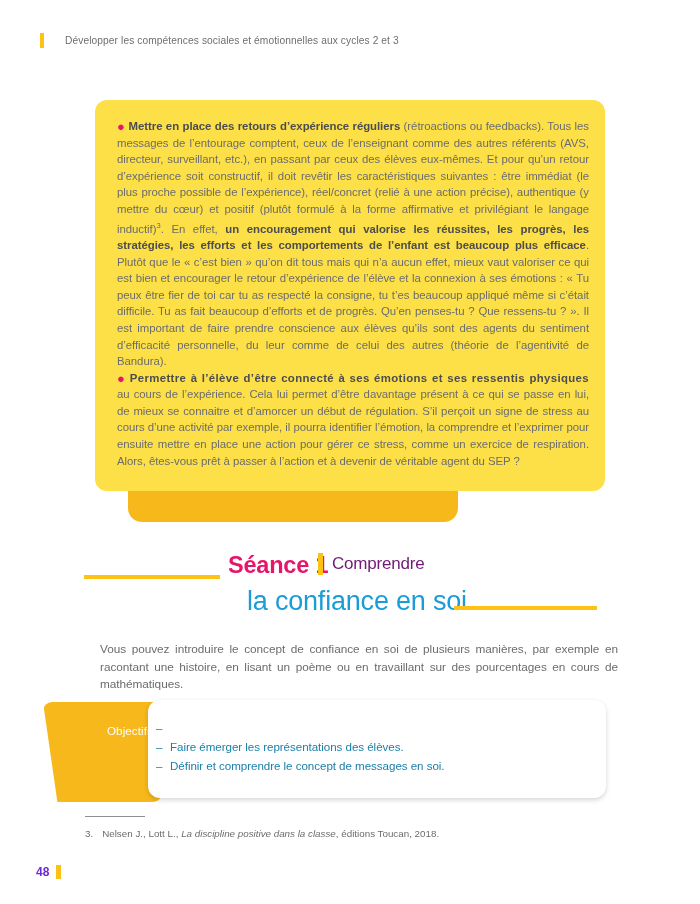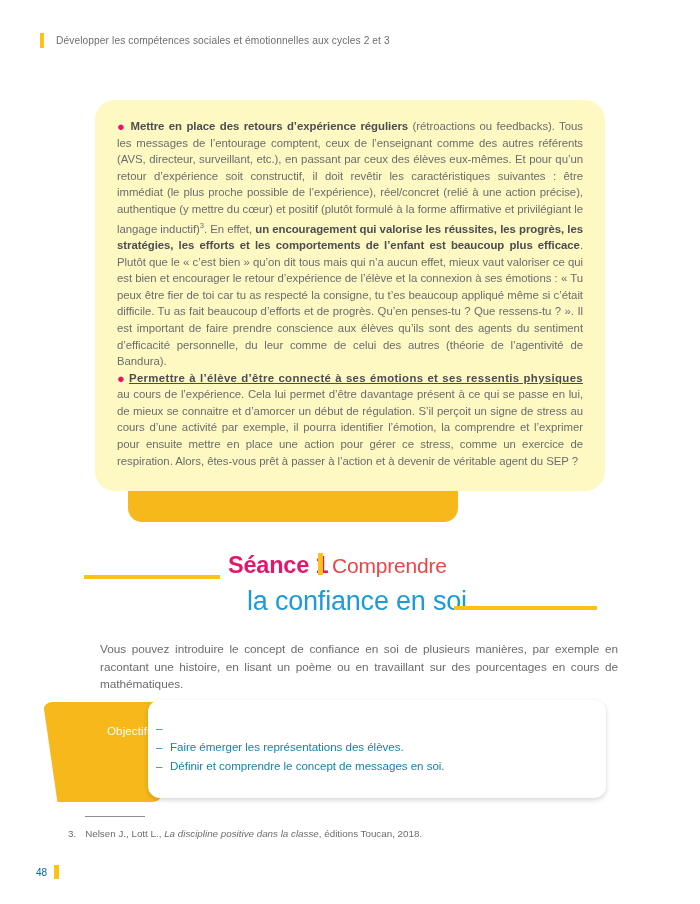--- a/index.html
+++ b/index.html
@@ -16,21 +16,21 @@
     overflow: hidden;
   }
 
   
   .runhead {
     position: absolute;
     left: 40px;
     top: 33px;
     display: flex;
     align-items: center;
-    gap: 12px;
+    gap: 21px;
   }
   .runhead-bar {
     width: 4px;
     height: 15px;
     background: #FDC214;
     flex: 0 0 auto;
   }
   .runhead-text {
     font-size: 10.2px;
     color: #6d6e71;
@@ -47,43 +47,43 @@
     height: 92px;
     background: #F7B81B;
     border-radius: 0 0 14px 14px;
   }
   .callout {
     position: absolute;
     left: 95px;
     top: 100px;
     width: 510px;
     box-sizing: border-box;
-    padding: 18px 22px 22px 22px;
-    background: #fef9c3;
-    border-radius: 20px;
+    padding: 18px 16px 22px 22px;
+    background: #fde047;
+    border-radius: 12px;
   }
   .callout p {
     margin: 0;
     font-size: 11.4px;
     line-height: 16.6px;
     text-align: justify;
     color: #6b6c6e;
     letter-spacing: -0.05px;
   }
   .callout p + p { margin-top: 0px; }
   .callout b { color: #4c4d4f; font-weight: bold; }
   .bullet-dot {
     color: #E6156A;
     font-size: 13px;
     line-height: 0;
     position: relative;
     top: 1px;
   }
   .sup { font-size: 7.6px; vertical-align: super; }
-  .tracked { letter-spacing: 0.35px; text-decoration: underline; }
+  .tracked { letter-spacing: 0.35px; }
   .rule-left {
     position: absolute;
     left: 84px;
     top: 575px;
     width: 136px;
     height: 3.5px;
     background: #FDC214;
   }
   .rule-right {
     position: absolute;
@@ -107,22 +107,22 @@
     left: 318px;
     top: 553px;
     width: 5px;
     height: 22px;
     background: #FDC214;
   }
   .seance-title1 {
     position: absolute;
     left: 332px;
     top: 554px;
-    font-size: 21px;
-    color: #ef4444;
+    font-size: 17px;
+    color: #701a75;
     letter-spacing: -0.2px;
   }
   .seance-title2 {
     position: absolute;
     left: 247px;
     top: 586px;
     font-size: 27px;
     color: #1A9CD8;
     letter-spacing: -0.2px;
   }
@@ -196,44 +196,44 @@
   .fn-rule {
     position: absolute;
     left: 85px;
     top: 816px;
     width: 60px;
     height: 1px;
     background: #8d8e90;
   }
   .footnote {
     position: absolute;
-    left: 68px;
+    left: 85px;
     top: 827px;
     width: 520px;
     margin: 0;
     font-size: 9.8px;
     line-height: 14px;
     color: #6b6c6e;
   }
   .fn-num { margin-right: 9px; }
   .footnote i { font-style: italic; }
 
   
   .folio {
     position: absolute;
     left: 36px;
     top: 865px;
     display: flex;
     align-items: center;
     gap: 7px;
   }
   .folio-num {
-    font-size: 10px;
-    font-weight: normal;
-    color: #0369a1;
+    font-size: 12px;
+    font-weight: bold;
+    color: #6d28d9;
   }
   .folio-bar {
     width: 5px;
     height: 14px;
     background: #FDC214;
   }
 </style>
 </head>
 <body>
 

